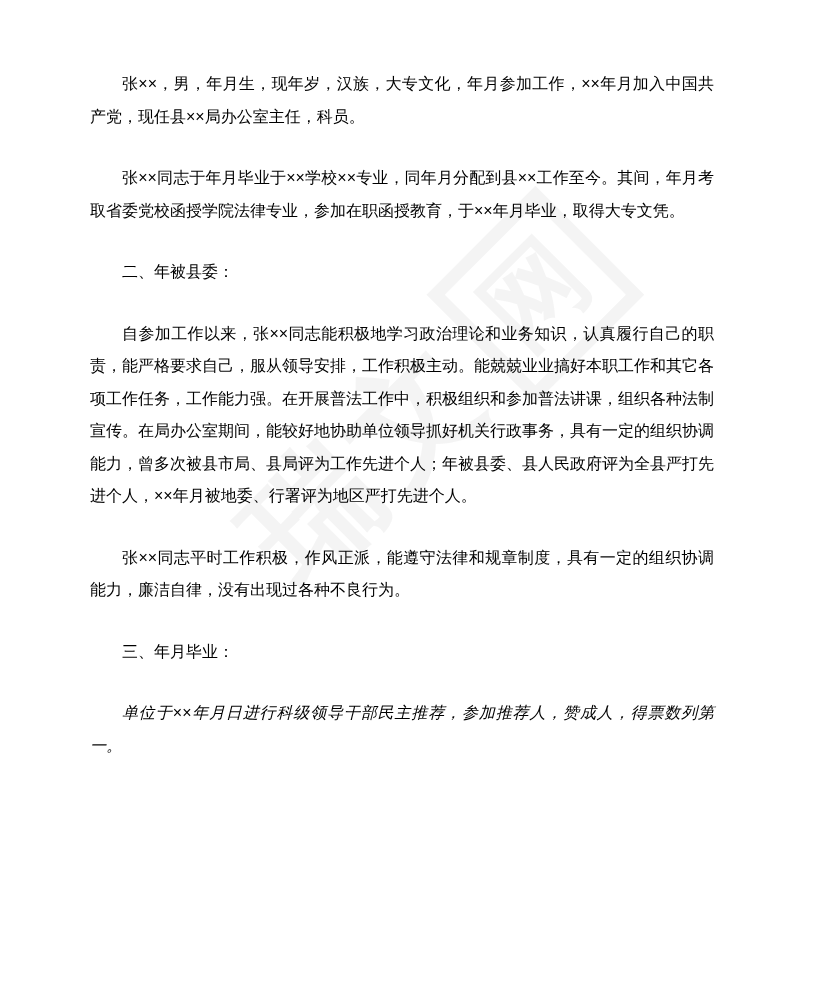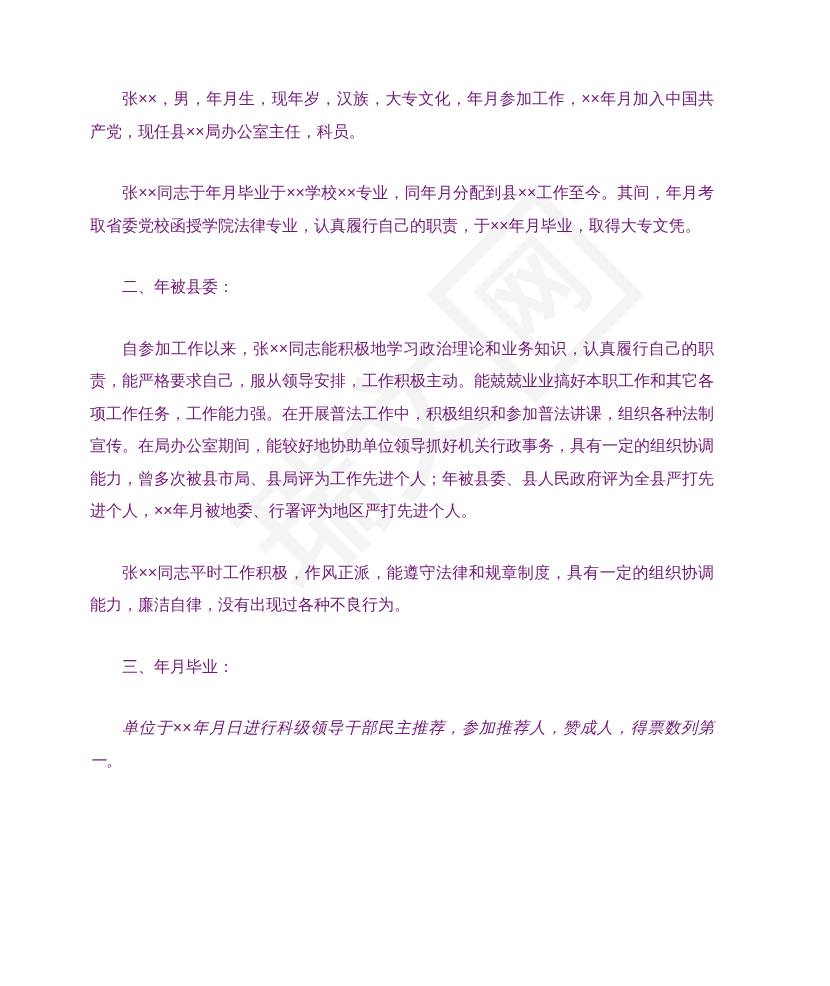--- a/index.html
+++ b/index.html
@@ -11,23 +11,23 @@
     position: relative;
     width: 830px;
     height: 986px;
     background: #ffffff;
     overflow: hidden;
     font-family: "Liberation Sans", sans-serif;
   }
   .doc {
     position: absolute;
     left: 90px;
-    top: 83px;
+    top: 68px;
     width: 624px;
-    color: #701a75;
+    color: #000000;
     font-size: 16px;
     line-height: 32.5px;
     text-align: justify;
   }
   .block {
     margin: 0 0 29px 0;
     text-indent: 2em;
     word-break: break-all;
   }
   .block:last-child {
@@ -76,21 +76,21 @@
 
   <div class="watermark">
     <span class="wm-text">瑞文</span>
     <span class="wm-box">
       <span>网</span>
     </span>
   </div>
 
   <div class="doc">
     <p class="block">张××，男，年月生，现年岁，汉族，大专文化，年月参加工作，××年月加入中国共产党，现任县××局办公室主任，科员。</p>
-    <p class="block">张××同志于年月毕业于××学校××专业，同年月分配到县××工作至今。其间，年月考取省委党校函授学院法律专业，认真履行自己的职责，于××年月毕业，取得大专文凭。</p>
+    <p class="block">张××同志于年月毕业于××学校××专业，同年月分配到县××工作至今。其间，年月考取省委党校函授学院法律专业，参加在职函授教育，于××年月毕业，取得大专文凭。</p>
     <p class="block">二、年被县委：</p>
     <p class="block">自参加工作以来，张××同志能积极地学习政治理论和业务知识，认真履行自己的职责，能严格要求自己，服从领导安排，工作积极主动。能兢兢业业搞好本职工作和其它各项工作任务，工作能力强。在开展普法工作中，积极组织和参加普法讲课，组织各种法制宣传。在局办公室期间，能较好地协助单位领导抓好机关行政事务，具有一定的组织协调能力，曾多次被县市局、县局评为工作先进个人；年被县委、县人民政府评为全县严打先进个人，××年月被地委、行署评为地区严打先进个人。</p>
     <p class="block">张××同志平时工作积极，作风正派，能遵守法律和规章制度，具有一定的组织协调能力，廉洁自律，没有出现过各种不良行为。</p>
     <p class="block">三、年月毕业：</p>
     <p class="block">单位于××年月日进行科级领导干部民主推荐，参加推荐人，赞成人，得票数列第一。</p>
   </div>
 
 </div>
 
 </body></html>

